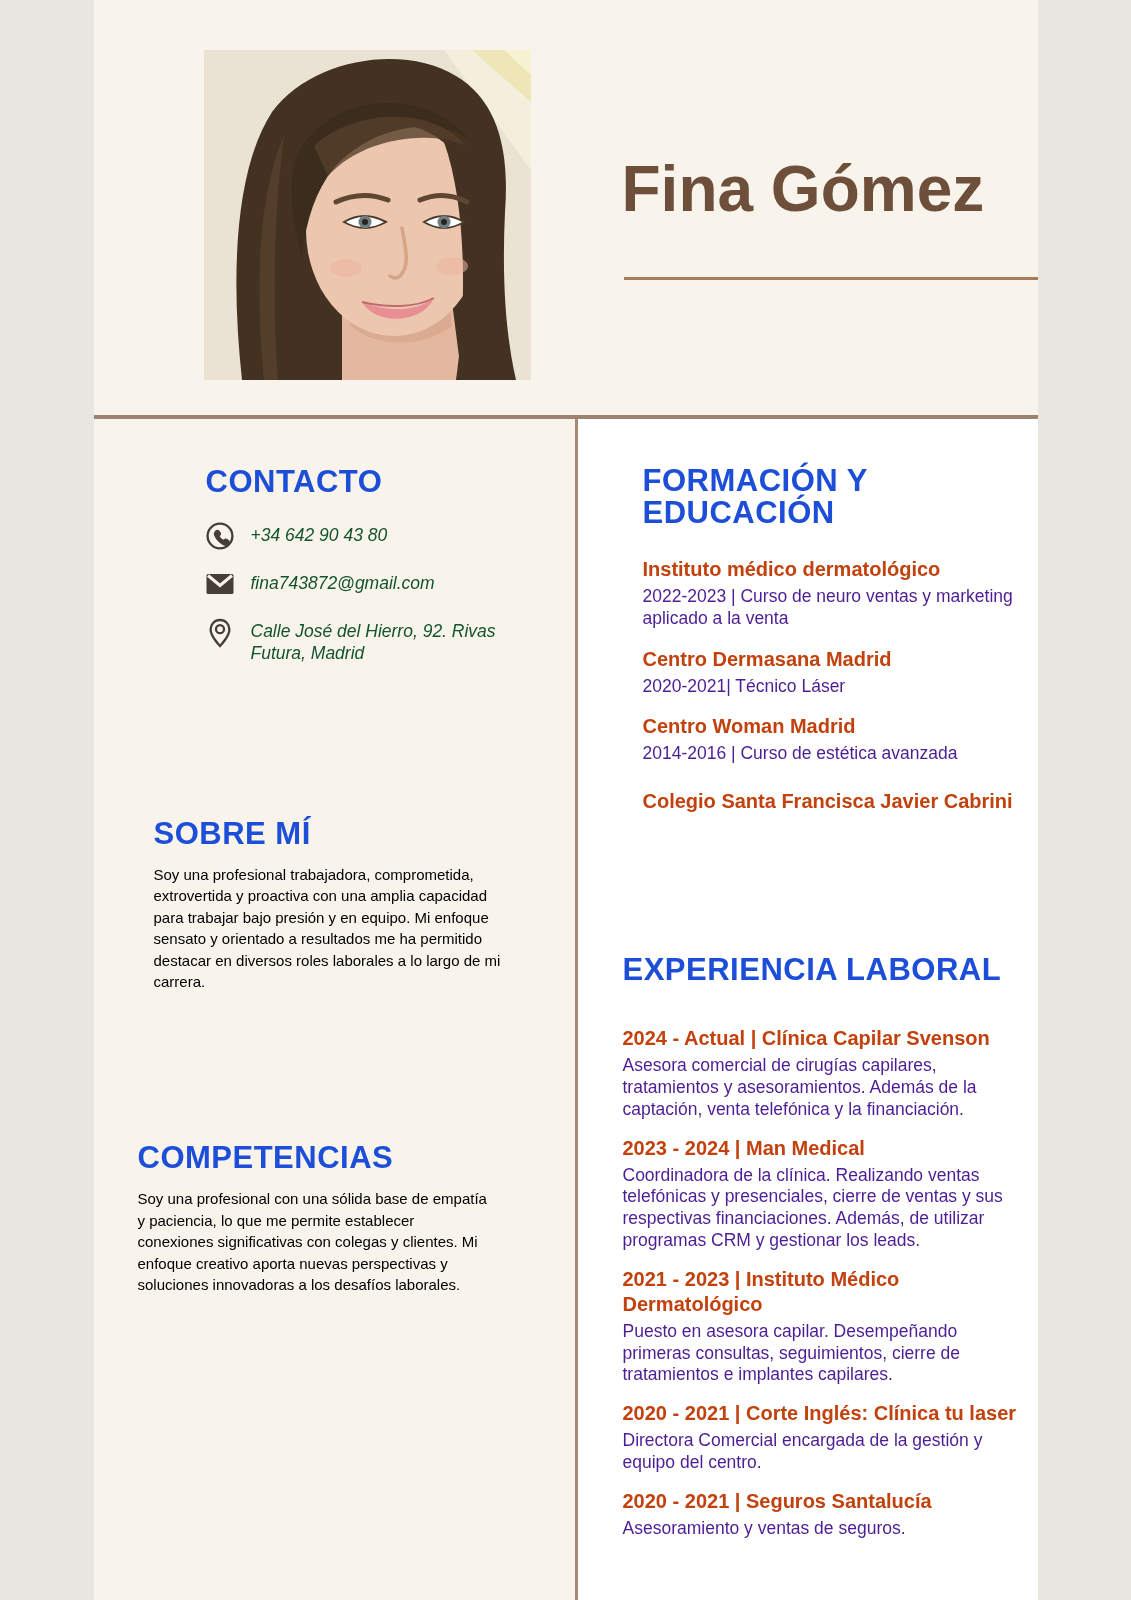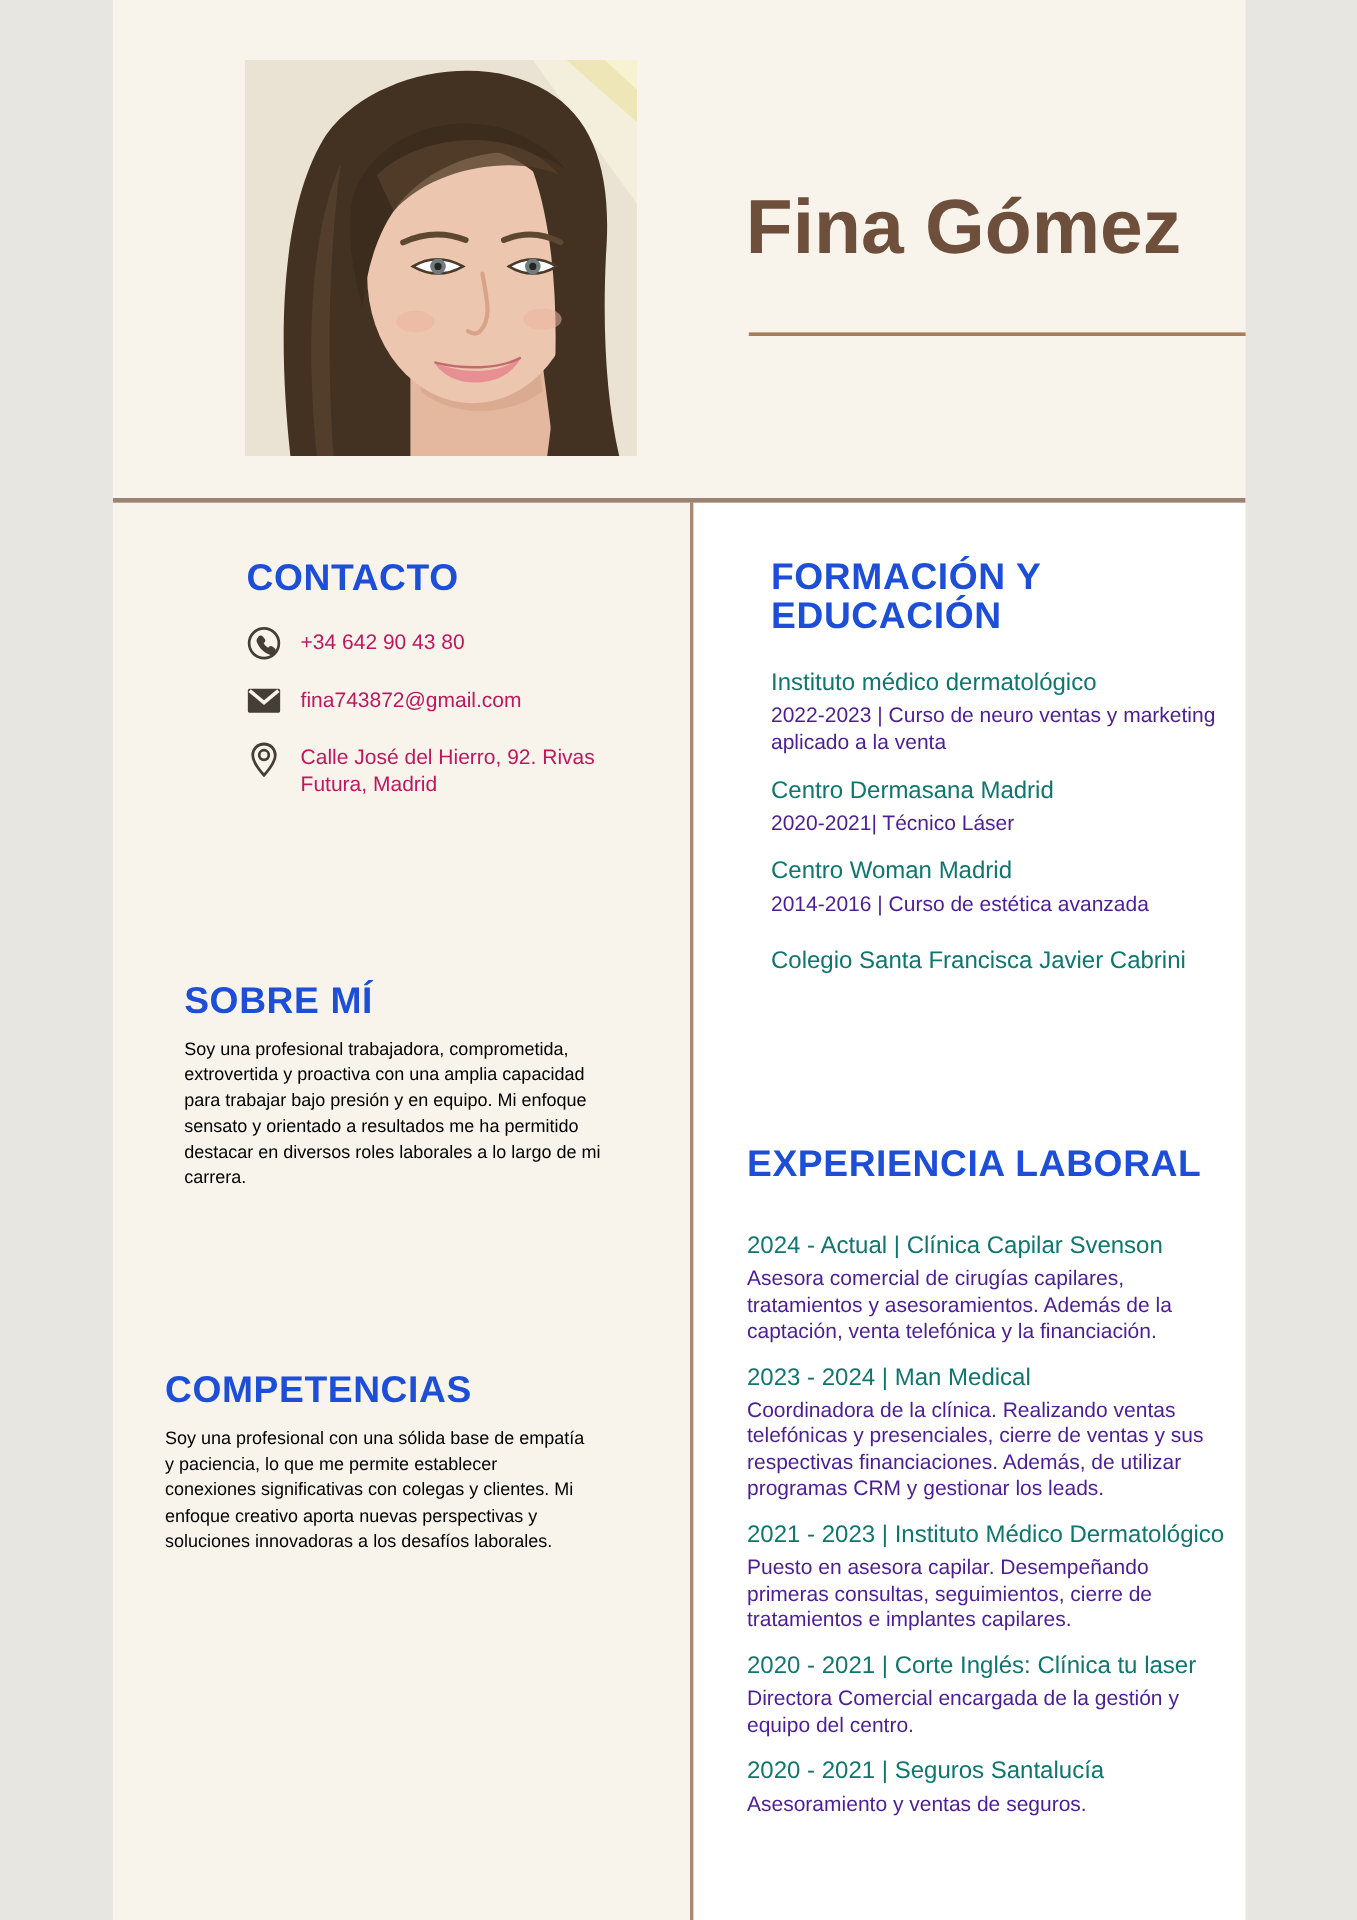--- a/index.html
+++ b/index.html
@@ -42,31 +42,31 @@
     font-size:31px; font-weight:700; color:#1d4ed8;
     letter-spacing:0.5px; line-height:32px; margin:0;
   }
 
   
   .contact-section { padding:47px 20px 0 112px; }
   .contact-list { margin-top:24px; }
   .contact-row { display:flex; align-items:flex-start; margin-bottom:20px; }
   .contact-icon { flex:0 0 28px; height:28px; margin-right:17px; }
   .contact-icon svg { display:block; }
-  .contact-text { font-size:17.5px; line-height:21.5px; color:#be185d; padding-top:3px; max-width:290px; }
+  .contact-text { font-size:17.5px; line-height:21.5px; color:#14532d; padding-top:3px; max-width:290px;font-style:italic; }
 
   .about-section  { padding:134px 20px 0 60px; }
   .skills-section { padding:150px 20px 0 44px; }
   .body-par { margin:14px 0 0 0; font-size:15px; line-height:21.4px; color:#000000; max-width:350px; }
 
   
   .edu-section { margin-left:20px; max-width:450px; }
   .edu-entries { margin-top:28px; }
   .entry { margin-bottom:17px; }
-  .entry-title { font-size:20px; font-weight:400; color:#0f766e; line-height:25px; margin:0; }
+  .entry-title { font-size:20px; font-weight:700; color:#c2410c; line-height:25px; margin:0; }
   .entry-detail { font-size:17.5px; line-height:21.8px; color:#4c1d95; margin:4px 0 0 0; }
   .edu-section .entry-detail { max-width:445px; }
 
   .exp-section { margin-top:140px; max-width:565px; }
   .exp-entries { margin-top:40px; }
   .exp-section .entry { margin-bottom:15px; }
   .exp-section .entry-detail { max-width:560px; }
 </style>
 </head>
 <body>

